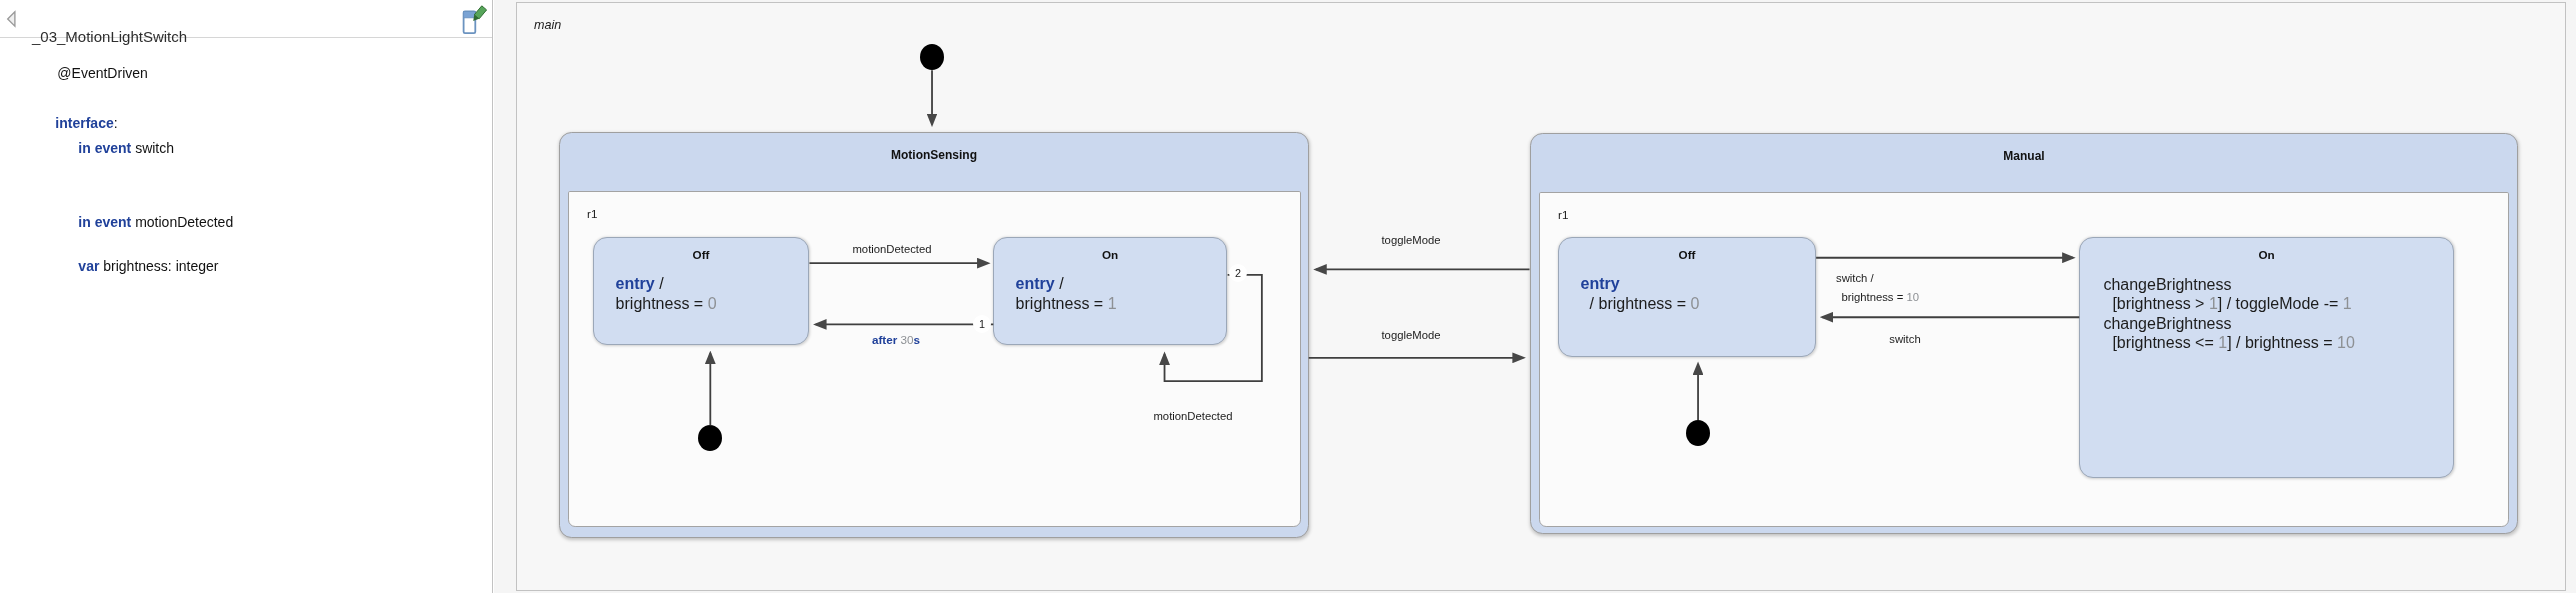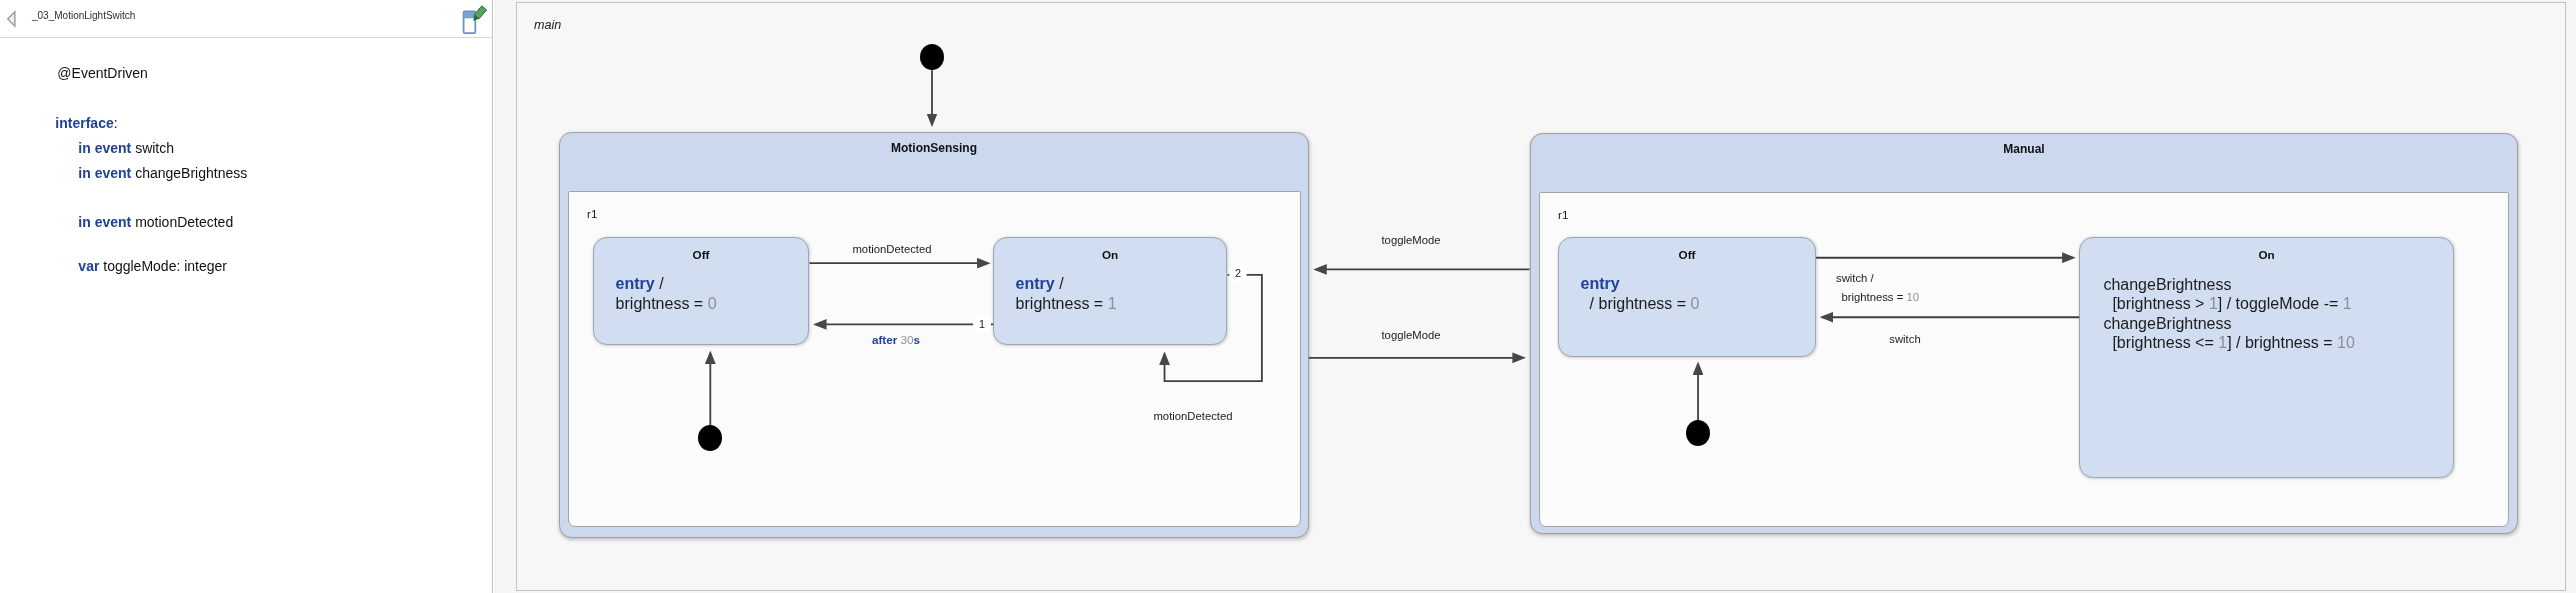--- a/index.html
+++ b/index.html
@@ -6,37 +6,37 @@
   html,body { width:2576px; height:593px; overflow:hidden; background:#fff;
               font-family:"Liberation Sans", sans-serif; }
   #app { position:relative; width:2576px; height:593px; }
 
   
   .def-panel { position:absolute; left:0; top:0; width:493px; height:593px;
                background:#ffffff; border-right:0.9px solid #c2c2c2; }
   .panel-header { position:absolute; left:0; top:0; width:100%; height:38px;
                   background:#fff; border-bottom:0.9px solid #d6d6d6; }
   .collapse-icon { position:absolute; left:4.5px; top:10px; width:12.6px; height:18px; cursor:pointer; }
-  .panel-title { position:absolute; left:32px; top:10px; font-size:10px; color:#2e2e2e; }
+  .panel-title { position:absolute; left:32px; top:28px; font-size:15px; color:#2e2e2e; }
   .editdef-icon { position:absolute; right:5.4px; top:4.5px; width:27px; height:31px; cursor:pointer; }
 
   .code-line { position:absolute; font-size:14px; color:#111; white-space:pre; }
   .kw { color:#20419a; font-weight:bold; }
 
   
   .canvas { position:absolute; left:494px; top:0; width:2082px; height:593px; background:#f5f5f5; }
   .main-region { position:absolute; left:516px; top:1.8px; width:2050px; height:589px;
                  border:0.9px solid #c2c2c2; background:#f7f7f7; }
   .main-label { position:absolute; left:534px; top:18px; font-size:12.6px; color:#1c1c1c;font-style:italic; }
 
   
   .composite { position:absolute; background:#cbd8ee; border:1.8px solid #9f9f9f; border-radius:12.6px;
                box-shadow:0.9px 1.8px 3.6px rgba(0,0,0,0.22); }
   .composite-title { position:absolute; left:0; top:0; width:100%; text-align:center;
-                     padding-top:8px; font-size:12px; font-weight:bold; color:#111; }
+                     padding-top:15px; font-size:12px; font-weight:bold; color:#111; }
   .region { position:absolute; background:#fbfbfb; border:0.9px solid #a3a3a3; border-radius:1.8px 1.8px 7.2px 7.2px; }
   .region-label { position:absolute; left:18px; top:15.3px; font-size:11.7px; color:#1c1c1c; }
 
   
   .state { position:absolute; background:#d1ddf1; border:1.4px solid #9ba7b8; border-radius:14px;
            box-shadow:0.9px 0.9px 2.7px rgba(0,0,0,0.18); }
   .state-title { position:absolute; top:10px; left:0; width:100%; text-align:center;
                  font-size:11.7px; font-weight:bold; color:#111; }
   .state-body { position:absolute; left:21.6px; top:36px; font-size:16px; line-height:20px;
                 color:#1c1c1c; white-space:pre; }
@@ -79,28 +79,25 @@
     </div>
     <div class="code-line" style="left:34px; top:49px;">
       <span>@EventDriven</span>
     </div>
     <div class="code-line" style="left:32px; top:99px;">
       <span class="kw">interface</span><span>:</span>
     </div>
     <div class="code-line" style="left:55px; top:124px;">
       <span class="kw">in event</span> <span>switch</span>
     </div>
-    <div class="code-line" style="left:55px; top:149px;">
-      <span class="kw">in event</span> <span>changeBrightness</span>
-    </div>
     <div class="code-line" style="left:55px; top:198px;text-align:center;">
       <span class="kw">in event</span> <span>motionDetected</span>
     </div>
     <div class="code-line" style="left:55px; top:242px;">
-      <span class="kw">var</span><span> toggleMode: integer</span>
+      <span class="kw">var</span><span> brightness: integer</span>
     </div>
   </aside>
 
   <div class="canvas"></div>
   <div class="main-region"></div>
   <div class="main-label">main</div>
 
   <div class="composite" style="left:559px; top:132px; width:750px; height:406px;">
     <div class="composite-title">MotionSensing</div>
   </div>

